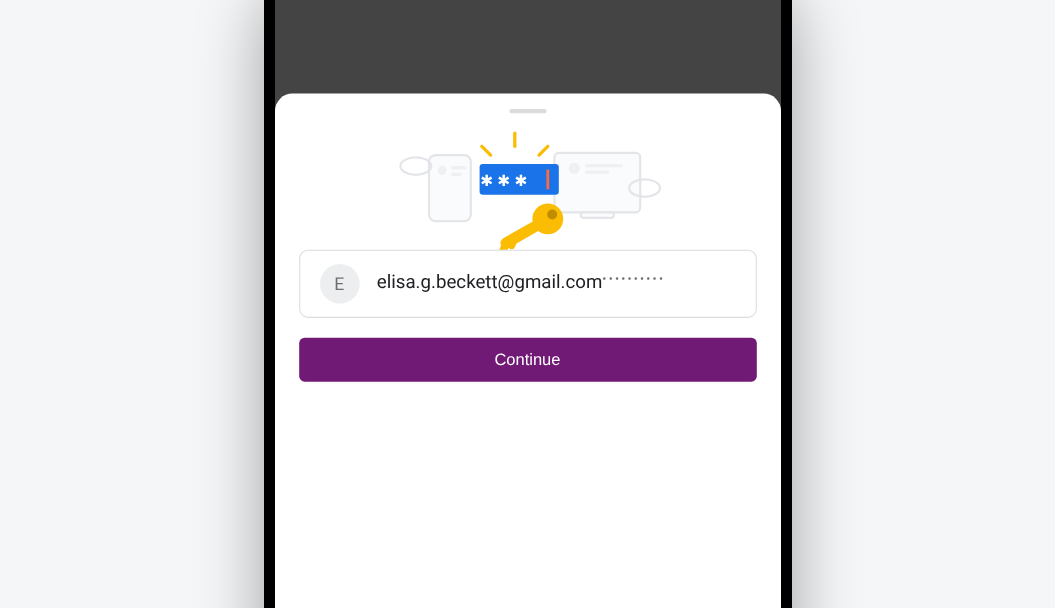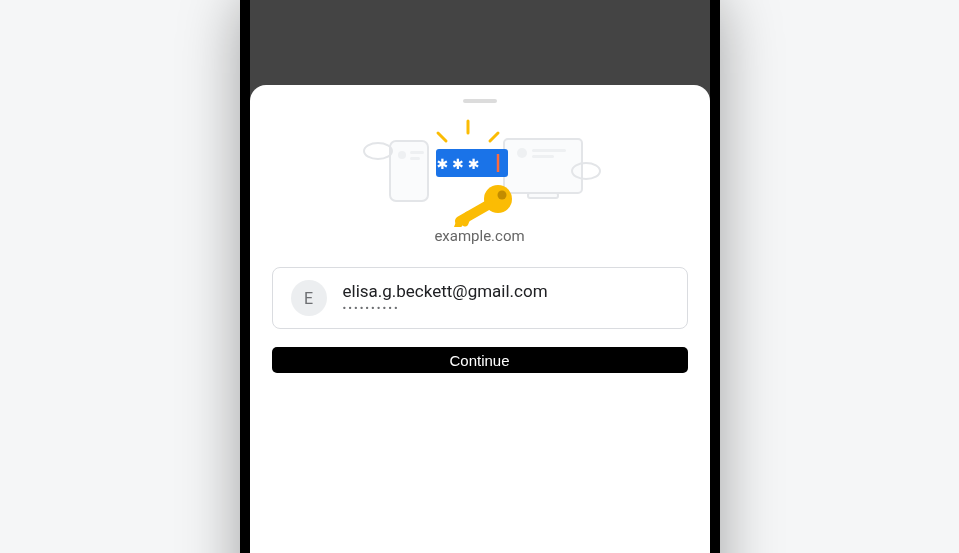--- a/index.html
+++ b/index.html
@@ -10,24 +10,24 @@
   .phone .screen{position:absolute;inset:0;background:#444;}
   
   .sheet{position:absolute;left:0;right:0;top:115px;bottom:66px;background:#fff;border-top-left-radius:16px;border-top-right-radius:16px;padding:14px 22px 0 22px;box-sizing:border-box;}
   .sheet .grabber{width:34px;height:4px;border-radius:3px;background:#dcdcdc;margin:0 auto 8px auto;}
   .illus{height:116px;position:relative;}
   .illus svg{display:block;margin:0 auto;}
   h1.title{text-align:center;font-weight:400;color:#202124;margin:6px 0 2px 0;font-size:26px;letter-spacing:.2px;}
   .domain{text-align:center;color:#666;font-size:15px;margin-bottom:22px;}
   .account{border:1px solid #dadce0;border-radius:8px;display:flex;align-items:center;gap:16px;padding:12px 18px;margin-bottom:18px;cursor:pointer;}
   .avatar{width:36px;height:36px;border-radius:50%;background:#eceef0;color:#6d6f72;display:flex;align-items:center;justify-content:center;font-size:16px;}
-  .acc-text{display:flex;flex-direction:column;line-height:1.25;}
+  .acc-text{display:flex;flex-direction:row;line-height:1.25;}
   .acc-email{font-size:17px;color:#202124;}
   .acc-pass{font-size:11px;color:#6d6f72;letter-spacing:2px;}
-  .continue{width:100%;height:26px;border:none;border-radius:5px;background:#000000;color:#fff;font-size:15px;cursor:pointer;}
+  .continue{width:100%;height:40px;border:none;border-radius:5px;background:#701a75;color:#fff;font-size:15px;cursor:pointer;}
 </style>
 </head>
 <body>
 
 <div class="stage">
   <div class="phone">
     <div class="inner">
       <div class="screen">
 
         <div class="sheet">
@@ -63,21 +63,20 @@
               <g transform="translate(118,70)">
                 <circle cx="30" cy="18" r="14" fill="#fbbc04"></circle>
                 <circle cx="34" cy="14" r="4.5" fill="#c28c00"></circle>
                 <path d="M20 24 L-8 40" stroke="#fbbc04" stroke-width="10" stroke-linecap="round"></path>
                 <path d="M0 34 l-3 8" stroke="#fbbc04" stroke-width="7" stroke-linecap="round"></path>
                 <path d="M-8 40 l-3 8" stroke="#fbbc04" stroke-width="7" stroke-linecap="round"></path>
               </g>
             </svg>
           </div>
 
-          <div class="domain">example.com</div>
 
           <div class="account">
             <div class="avatar">
               <span>E</span>
             </div>
             <div class="acc-text">
               <span class="acc-email">elisa.g.beckett@gmail.com</span>
               <span class="acc-pass">••••••••••</span>
             </div>
           </div>

